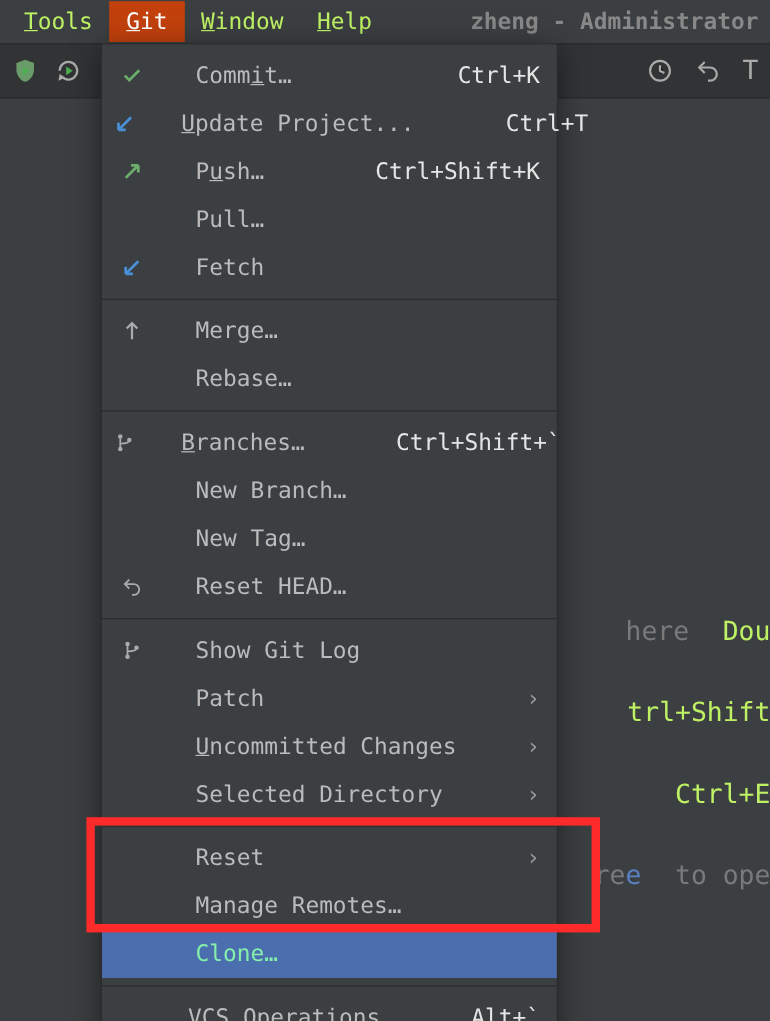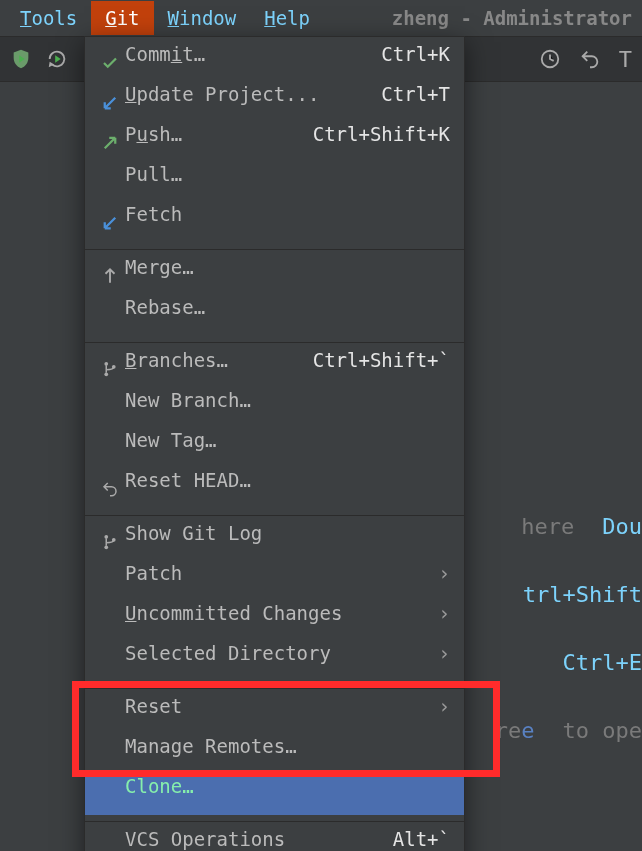--- a/index.html
+++ b/index.html
@@ -15,21 +15,21 @@
   }
   .menubar {
     height: 36px;
     background: #3c3f41;
     display: flex;
     align-items: center;
     padding-left: 6px;
   }
   .menubar-item {
     padding: 6px 14px;
-    color: #7dd3fc;
+    color: #bef264;
     cursor: pointer;
   }
   .menubar-item .mn { text-decoration: underline; }
   .menubar-item.active {
     background: #c2410c;
     color: #fff;
   }
   .title-right {
     margin-left: auto;
     padding-right: 10px;
@@ -54,24 +54,26 @@
     top: 36px;
     width: 381px;
     background: #3c3f41;
     box-shadow: 0 6px 24px rgba(0,0,0,.5);
     border: 1px solid #2b2b2b;
     padding: 6px 0 10px 0;
     z-index: 10;
   }
   .menu-item {
     display: flex;
+    align-items: center;
     height: 40px;
     padding: 0 14px 0 10px;
     color: #bbbbbb;
     white-space: nowrap;
+    gap: 38px;
   }
   .menu-item .lead { width: 30px; display:flex; align-items:center; justify-content:center; }
   .menu-item .label { flex: 0 0 auto; }
   .menu-item .label .mn { text-decoration: underline; }
   .menu-item .spacer { flex: 1; }
   .menu-item .shortcut { color: #e5e5e5; }
   .menu-item .chevron { color: #9a9a9a; margin-left: auto; }
   .menu-item.highlight {
     background: #4b6eaf;
     color: #86efac;
@@ -90,21 +92,21 @@
   }
   .hint-row {
     display: flex;
     justify-content: flex-end;
     padding-right: 0;
     font-size: 22px;
     height: 68px;
     align-items: center;
     gap: 28px;
   }
-  .hint-key { color: #7dd3fc; }
+  .hint-key { color: #bef264; }
   .red-box {
     position: absolute;
     left: 72px;
     top: 681px;
     width: 428px;
     height: 96px;
     border: 7px solid #ff2b2b;
     z-index: 20;
     pointer-events: none;
   }

